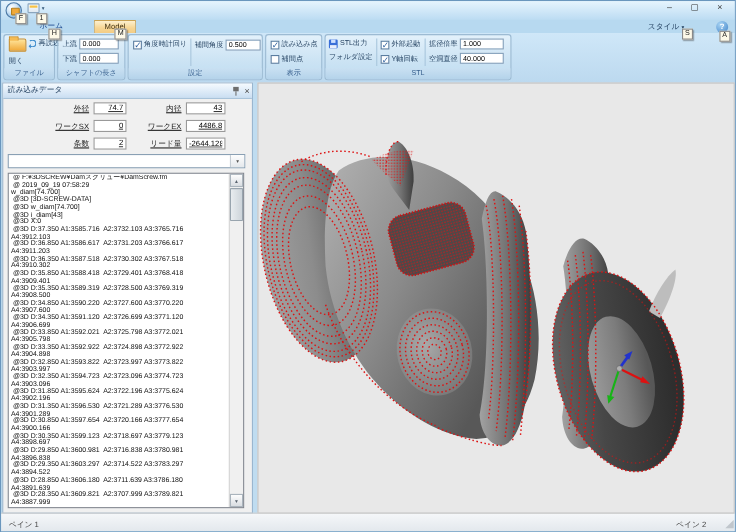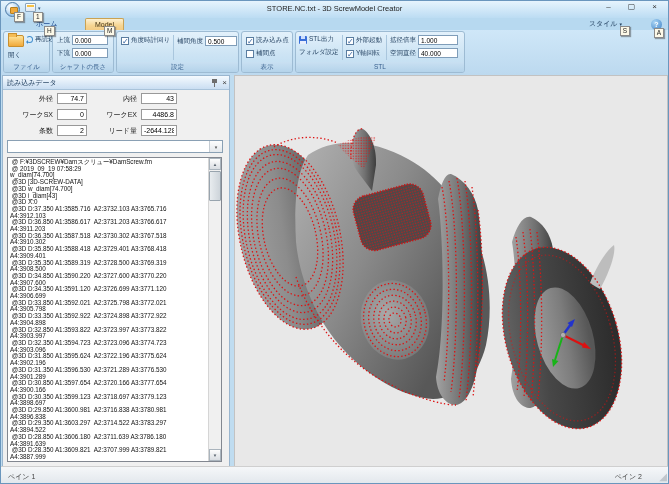--- a/index.html
+++ b/index.html
@@ -80,22 +80,22 @@
   .panel { position:absolute; left:1px; top:74px; width:228px; height:392px; background:#f0f0f0;
            border:1px solid #9ab6cf; }
   .phead { position:absolute; left:0; top:0; right:0; height:14px;
            background:linear-gradient(#f5fafe,#cadef2); border-bottom:1px solid #a9c3da;
            font-size:7px; color:#1e3c5c; line-height:14px; padding-left:4px; }
   .phead-btns { position:absolute; right:2px; top:2px; display:flex; gap:3px; }
   .pin-icon { width:8px; height:9px; position:relative; }
   .pin-icon::before { content:""; position:absolute; left:1px; top:1px; width:5px; height:4px; background:#6e6e6e; }
   .pin-icon::after { content:""; position:absolute; left:3px; top:5px; width:1px; height:4px; background:#6e6e6e; }
   .pclose { font-size:8px; line-height:9px; color:#444; }
-  .fields { position:absolute; left:8px; top:17px; display:grid;
-            grid-template-columns:42px 30px 46px 36px; column-gap:4px; row-gap:5px; align-items:center; }
+  .fields { position:absolute; left:36px; top:17px; display:grid;
+            grid-template-columns:42px 30px 46px 36px; column-gap:4px; row-gap:5px; align-items:center;text-decoration:underline; }
   .flabel { text-align:right; font-size:7px; color:#222; }
   .finput { height:11px; border:1px solid #999; background:#fff; font-size:7px;
             font-family:inherit; text-align:right; padding:0 2px; width:100%; }
   .combo { position:absolute; left:4px; right:6px; top:64px; height:13px; background:#fff;
            border:1px solid #8aa0b4; }
   .combo-btn { position:absolute; right:0; top:0; bottom:0; width:13px; background:linear-gradient(#fdfdfd,#e4e8ec);
            border-left:1px solid #c5ccd3; text-align:center; font-size:5px; line-height:12px; color:#555; }
   .loglist { position:absolute; left:4px; top:81px; width:215px; bottom:4px; background:#fff;
              border:1px solid #828790; overflow:hidden; }
   .logtext { position:absolute; left:2px; top:1px; right:14px; bottom:0; overflow:hidden; }
@@ -126,21 +126,20 @@
 <body>
 
 <div class="window">
 
   <div class="titlebar">
     <div class="appbtn"></div>
     <div class="qat">
       <span class="qat-icon"></span>
       <span class="qat-caret">▾</span>
     </div>
-    <div class="wtitle">STORE.NC.txt - 3D ScrewModel Creator</div>
     <div class="wcontrols">
       <span class="wbtn">–</span>
       <span class="wbtn">▢</span>
       <span class="wbtn">×</span>
     </div>
   </div>
 
   <div class="tabrow">
     <span class="tab tab-home">ホーム</span>
     <span class="tab tab-model sel">Model</span>

